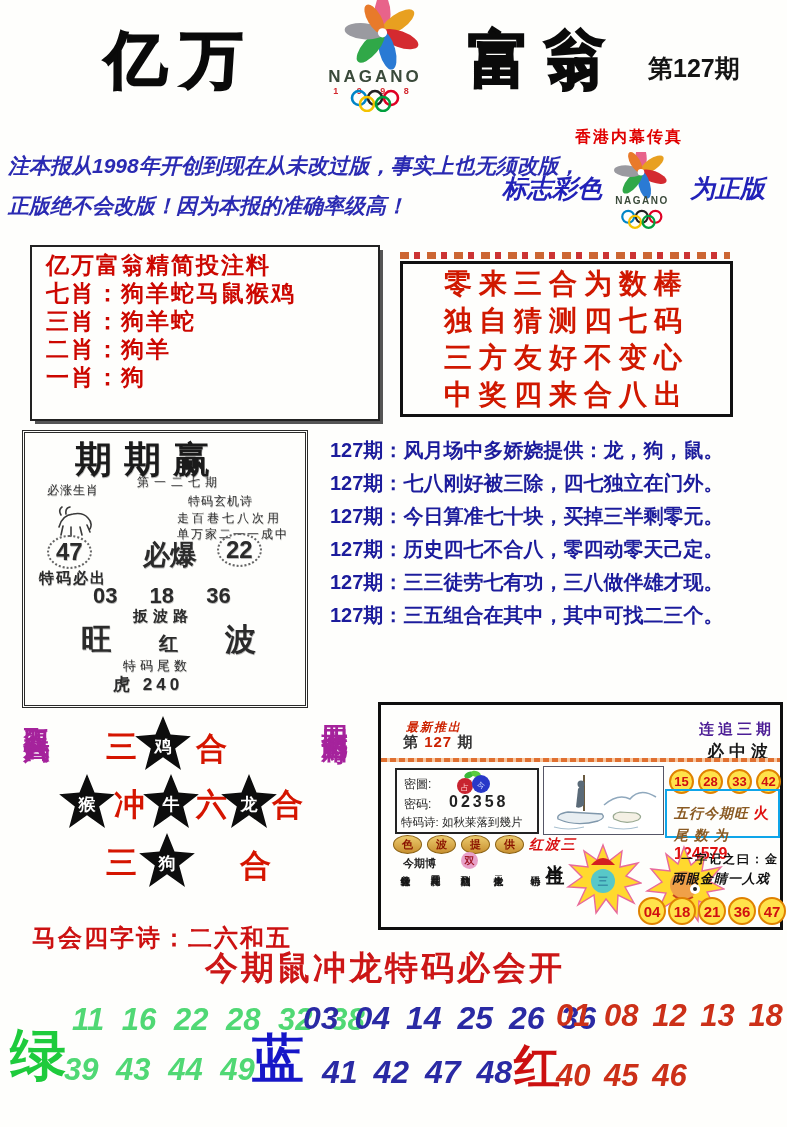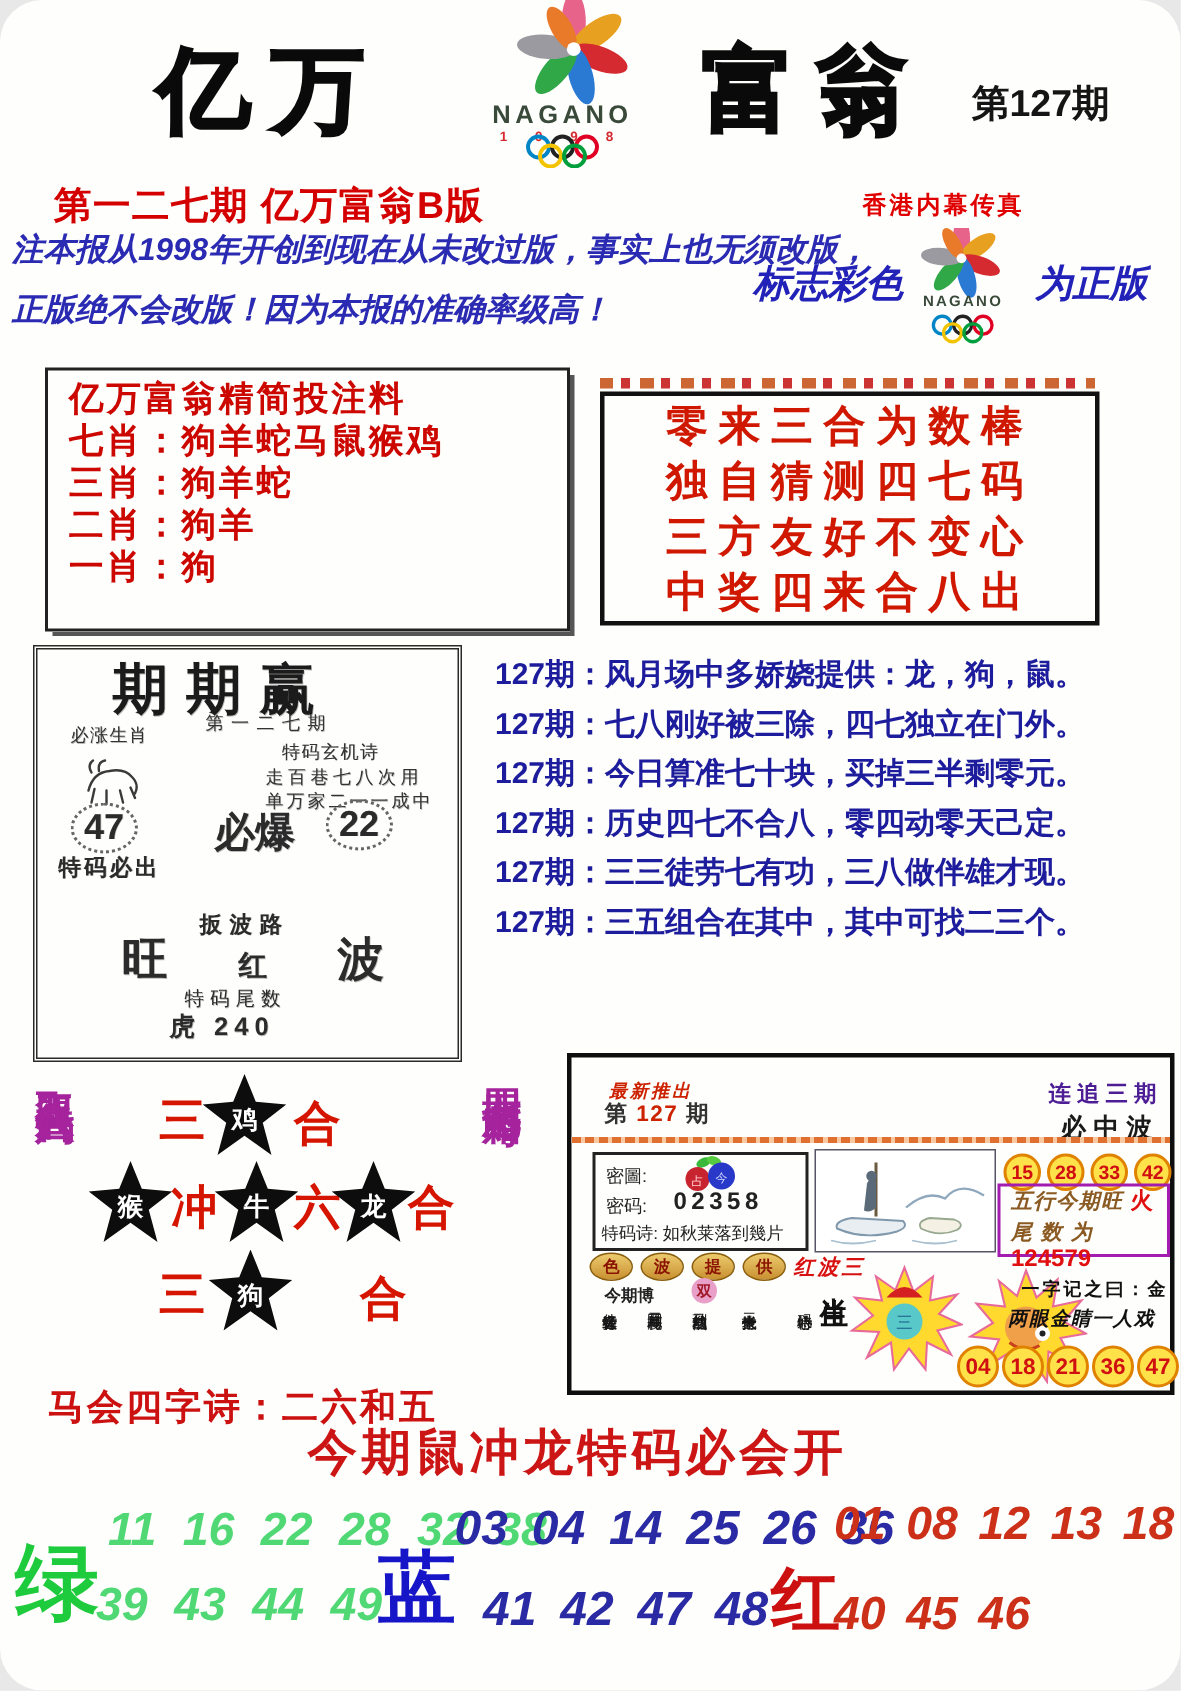--- a/index.html
+++ b/index.html
@@ -1,17 +1,17 @@
 <!DOCTYPE html>
 <html><head>
 <meta charset="utf-8">
 <style>
   html,body{margin:0;padding:0;background:#e8e8e8;}
   #page{position:relative;width:787px;height:1127px;background:#fefefc;overflow:hidden;
-        font-family:"Liberation Sans",sans-serif;border-radius:28px;}
+        font-family:"Liberation Sans",sans-serif;}
   .abs{position:absolute;}
 
   
   .main-title{font-family:"DejaVu Serif",serif;font-weight:900;font-size:62px;color:#0a0a0a;
               -webkit-text-stroke:2px #0a0a0a;letter-spacing:14px;}
   .issue-no{font-size:25px;font-weight:bold;color:#151515;}
 
   
   .red-head{font-size:25px;font-weight:bold;color:#d40000;letter-spacing:1px;}
   .blue-line{font-size:21px;font-weight:bold;font-style:italic;color:#2a2ab2;letter-spacing:0px;}
@@ -59,21 +59,21 @@
   .pb-small-red{font-size:12px;font-weight:bold;color:#cc2200;letter-spacing:2px;font-style:italic;}
   .pb-issue{font-size:15px;font-weight:bold;color:#333;letter-spacing:1px;}
   .pb-issue .num{color:#cc2200;}
   .pb-chase{font-size:15px;font-weight:bold;color:#4c1d95;letter-spacing:4px;font-family:"DejaVu Serif",serif;}
   .pb-wave{font-size:17px;font-weight:bold;color:#1a1a1a;letter-spacing:5px;font-family:"DejaVu Serif",serif;}
   .pb-divider{background:repeating-linear-gradient(90deg,#e07030 0 6px,#f8c8a0 6px 9px);height:4px;}
   .secret-box{border:2px solid #222;box-sizing:border-box;font-size:12px;color:#222;}
   .paint-box{border:1px solid #556;box-sizing:border-box;background:#fff;}
   .circ{border:2px solid #e08200;background:#ffe24a;color:#d01010;border-radius:50%;
         display:flex;align-items:center;justify-content:center;font-weight:bold;box-sizing:border-box;}
-  .wx-box{border:2px solid #a21caf;box-sizing:border-box;padding:0 7px;}
+  .wx-box{border:2px solid #0ea5e9;box-sizing:border-box;padding:13px 7px;}
   .wx-label{color:#8a5a22;font-weight:bold;font-size:14px;letter-spacing:1px;font-style:italic;}
   .wx-red{color:#e01010;font-weight:bold;font-size:15px;}
   .badge{width:27px;height:17px;border-radius:50%;border:1px solid #8a6010;
          background:linear-gradient(#eccB6e,#c89030);color:#8a1200;font-size:11px;font-weight:bold;
          display:inline-flex;align-items:center;justify-content:center;margin-right:5px;}
   .redwave{color:#d81010;font-weight:bold;font-size:14px;font-style:italic;letter-spacing:2px;}
   .colv{writing-mode:vertical-rl;text-orientation:upright;font-size:10px;color:#161616;letter-spacing:0;}
   .sxv{writing-mode:vertical-rl;text-orientation:upright;font-size:19px;font-weight:bold;color:#111;}
   .oneword{font-size:12px;font-weight:bold;color:#111;letter-spacing:2px;}
   .goldeye{font-size:13px;font-weight:bold;color:#111;letter-spacing:1px;font-style:italic;}
@@ -125,21 +125,20 @@
     <svg width="160" height="112" viewBox="0 0 160 112">
       <use href="#emblem" transform="translate(30,-4) scale(1.15)"></use>
       <text x="80" y="82" text-anchor="middle" font-size="17" font-weight="bold" fill="#3a4a3a" letter-spacing="3">NAGANO</text>
       <text x="80" y="94" text-anchor="middle" font-size="9" font-weight="bold" fill="#d42a30" letter-spacing="8">1 9 9 8</text>
       <use href="#rings" transform="translate(52,90)"></use>
     </svg>
   </div>
 
   <div class="abs issue-no" style="left:648px;top:52px;">第127期</div>
 
-  <div class="abs red-head" style="left:36px;top:120px;">第一二七期 亿万富翁B版</div>
   <div class="abs blue-line" style="left:8px;top:152px;">注本报从1998年开创到现在从未改过版，事实上也无须改版，</div>
   <div class="abs blue-line" style="left:8px;top:192px;">正版绝不会改版！因为本报的准确率级高！</div>
 
   <div class="abs hk-red" style="left:575px;top:127px;">香港内幕传真</div>
   <div class="abs blue-big" style="left:502px;top:172px;">标志彩色</div>
   <div class="abs" style="left:600px;top:152px;width:88px;height:78px;">
     <svg width="88" height="78" viewBox="0 0 88 78">
       <use href="#emblem" transform="translate(0,-6) scale(0.82)"></use>
       <text x="42" y="52" text-anchor="middle" font-size="10" font-weight="bold" fill="#3a4a3a" letter-spacing="1.5">NAGANO</text>
       <use href="#rings" transform="translate(18,58) scale(0.85)"></use>
@@ -172,20 +171,21 @@
     <div class="abs fsm" style="left:152px;top:93px;letter-spacing:2px;">单万家二一一成中</div>
     <div class="abs" style="left:28px;top:68px;">
       <svg width="42" height="38" viewBox="0 0 42 38">
         <path d="M6 26 q3 -12 14 -13 q10 -2 15 4 q5 5 2 11 M10 25 l-2 9 M18 26 l0 9 M27 26 l2 8 M34 24 l3 7 M8 14 q-3 -5 1 -8 M13 13 q-1 -6 4 -7" fill="none" stroke="#3a3a3a" stroke-width="1.6" stroke-linecap="round"></path>
       </svg>
     </div>
     <span class="abs fburst" style="left:22px;top:102px;">47</span>
     <span class="abs fbig" style="left:118px;top:104px;">必爆</span>
     <span class="abs fburst" style="left:192px;top:100px;">22</span>
     <div class="abs" style="left:14px;top:136px;font-size:15px;font-weight:bold;letter-spacing:2px;">特码必出</div>
+    <div class="abs" style="left:68px;top:150px;font-size:22px;font-weight:bold;word-spacing:26px;">03  18  36</div>
     <div class="abs" style="left:108px;top:174px;font-size:15px;font-weight:bold;letter-spacing:5px;">扳波路</div>
     <div class="abs" style="left:56px;top:186px;width:175px;display:flex;align-items:baseline;justify-content:space-between;">
       <span style="font-size:31px;font-weight:900;font-family:'DejaVu Serif',serif;">旺</span>
       <span style="font-size:19px;font-weight:bold;">红</span>
       <span style="font-size:31px;font-weight:900;font-family:'DejaVu Serif',serif;">波</span>
     </div>
     <div class="abs" style="left:98px;top:224px;font-size:13px;letter-spacing:4px;">特码尾数</div>
     <div class="abs" style="left:88px;top:240px;font-size:17px;font-weight:bold;letter-spacing:4px;">虎 240</div>
   </div>
 

